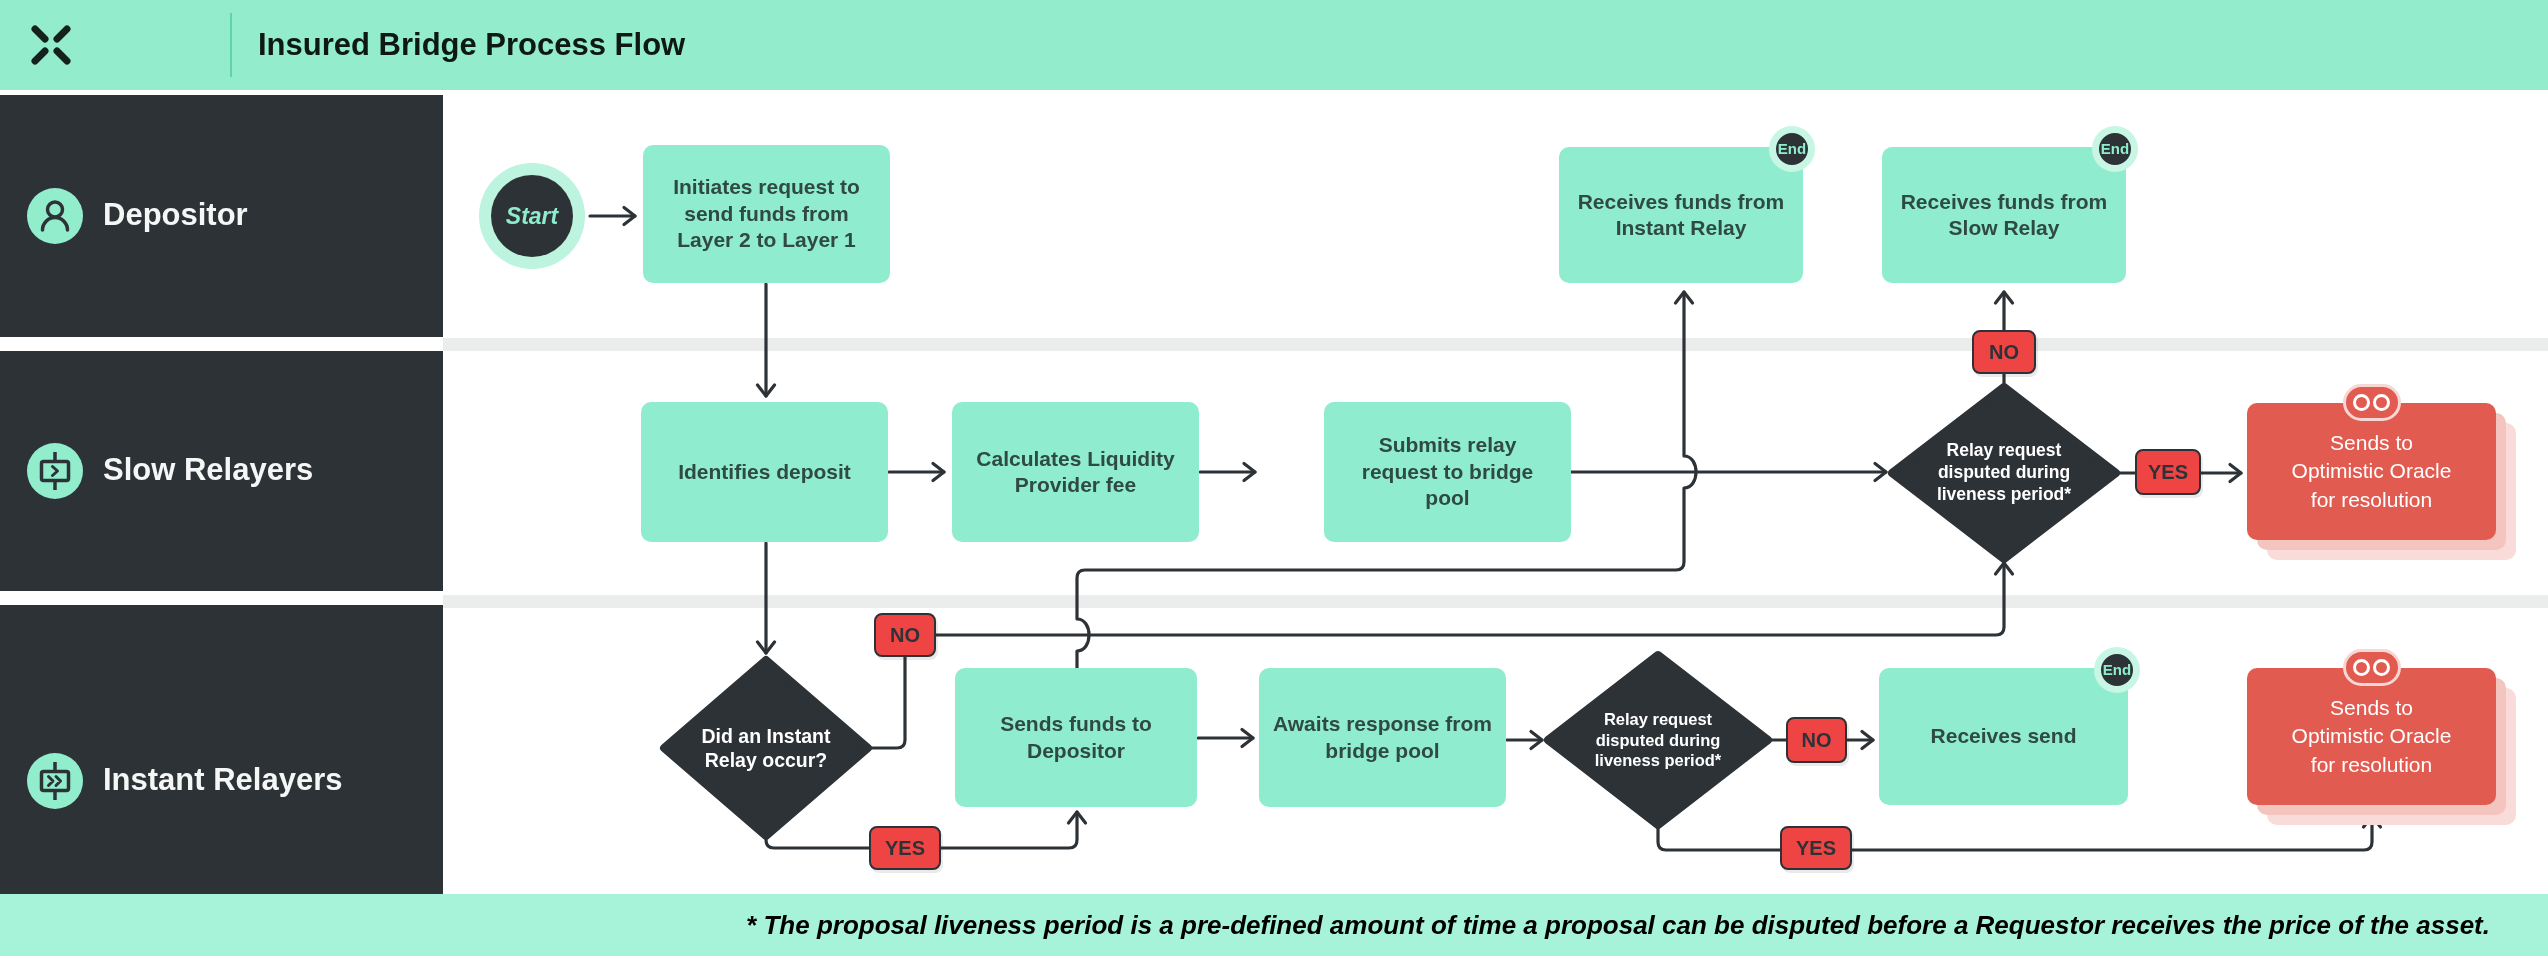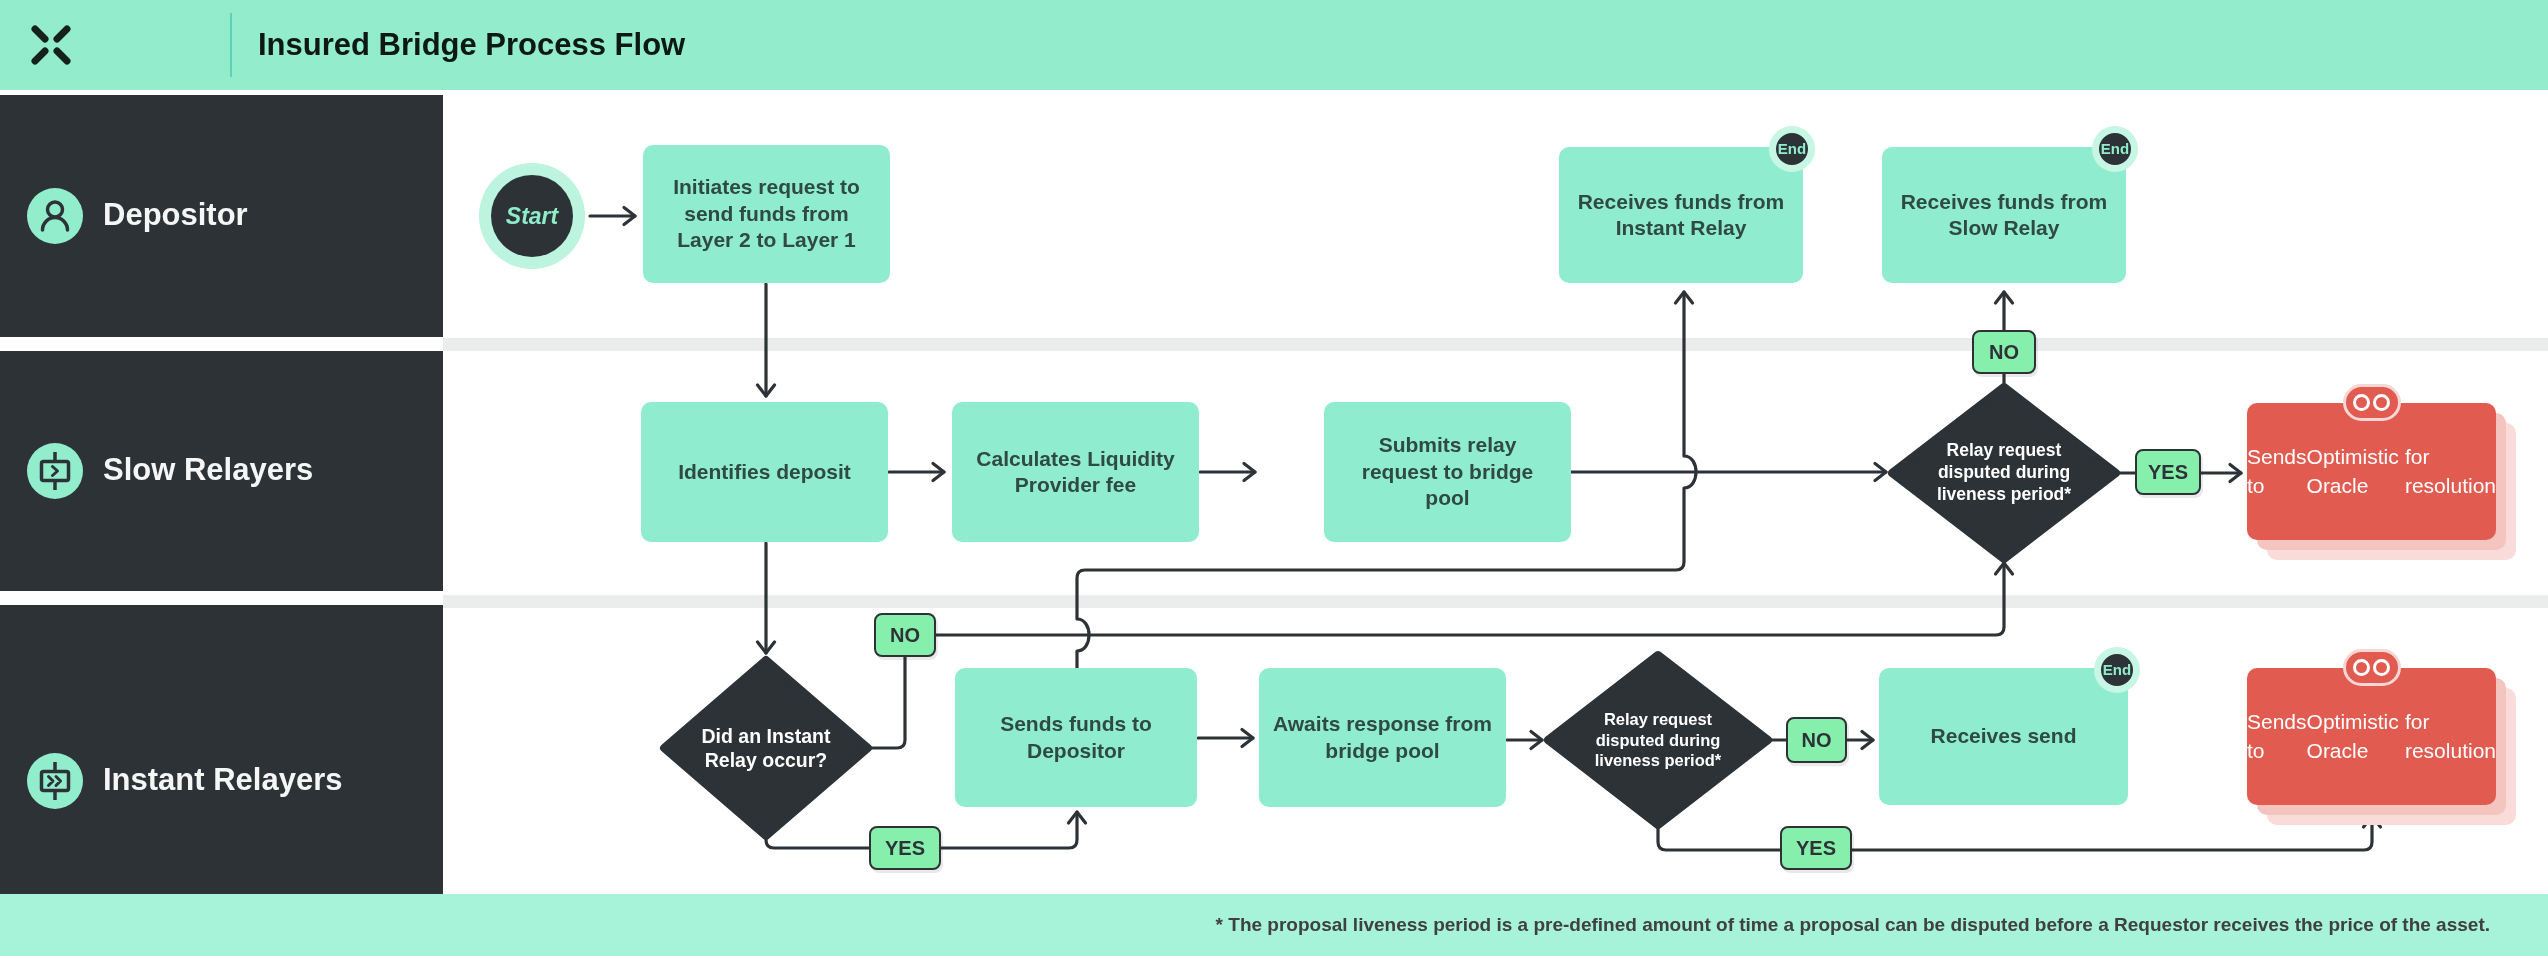--- a/index.html
+++ b/index.html
@@ -29,38 +29,38 @@
   .node { position:absolute; background:#90ECCE; border-radius:10px; z-index:2;
           display:flex; align-items:center; justify-content:center; text-align:center;
           color:#2F4A42; font-size:21px; font-weight:600; line-height:1.26; padding:8px 14px; }
   .start-outer { position:absolute; left:479px; top:163px; width:106px; height:106px; border-radius:50%;
                  background:#BCF4DF; display:flex; align-items:center; justify-content:center; z-index:2; }
   .start-inner { width:82px; height:82px; border-radius:50%; background:#2D3237; color:#8FECCA;
                  font-weight:700; font-size:23px; display:flex; align-items:center; justify-content:center;font-style:italic; }
   .end-badge { position:absolute; top:-21px; right:-12px; width:46px; height:46px; border-radius:50%;
                background:#2D3237; border:7px solid #C7F6E4; color:#8FECCA; font-weight:700; font-size:15px;
                display:flex; align-items:center; justify-content:center; z-index:3; }
-  .tag { position:absolute; background:#86efac; border:2.5px solid #2D3237; border-radius:8px;
+  .tag { position:absolute; background:#ef4444; border:2.5px solid #2D3237; border-radius:8px;
          color:#2D3237; font-weight:700; font-size:20px; z-index:2;
          display:flex; align-items:center; justify-content:center; box-shadow:2px 3px 0 rgba(45,50,55,0.10); }
   .dtext { position:absolute; color:#ffffff; font-weight:700; text-align:center; z-index:2;
            display:flex; align-items:center; justify-content:center; line-height:1.25; }
   .oracle { position:absolute; width:249px; height:137px; background:#E25B51; border-radius:10px; z-index:2;
-            display:flex; flex-direction:row; align-items:center; justify-content:center; color:#fff;
+            display:flex; flex-direction:column; align-items:center; justify-content:center; color:#fff;
             font-size:21px; line-height:1.35; box-shadow:10px 10px 0 #F4C4BF, 20px 20px 0 #F9DCD9; }
   .oracle .ol1, .oracle .ol3 { font-weight:500; }
   .oracle .ol2 { font-weight:400; }
   .oo-badge { position:absolute; top:-19px; left:50%; transform:translateX(-50%); width:58px; height:37px;
               background:#E25B51; border:3px solid #F7D7D4; border-radius:19px; z-index:4;
               display:flex; align-items:center; justify-content:center; gap:3px; }
   .oo-badge .o { width:17px; height:17px; border:3.5px solid #ffffff; border-radius:50%; }
   
   .footer { position:absolute; left:0; top:894px; width:2548px; height:62px; background:#A6F3D9; z-index:4;
             display:flex; align-items:center; justify-content:flex-end; padding-right:58px; }
-  .footer span { font-weight:600; font-size:19px; color:#404040; }
+  .footer span { font-style:italic; font-weight:600; font-size:26px; color:#000000; }
 </style>
 </head>
 <body>
 
 <div class="stripe" style="top:338px"></div>
 <div class="stripe" style="top:595px"></div>
 
 <div class="header">
   <span class="logo">
     <svg width="46" height="46" viewBox="0 0 46 46">

